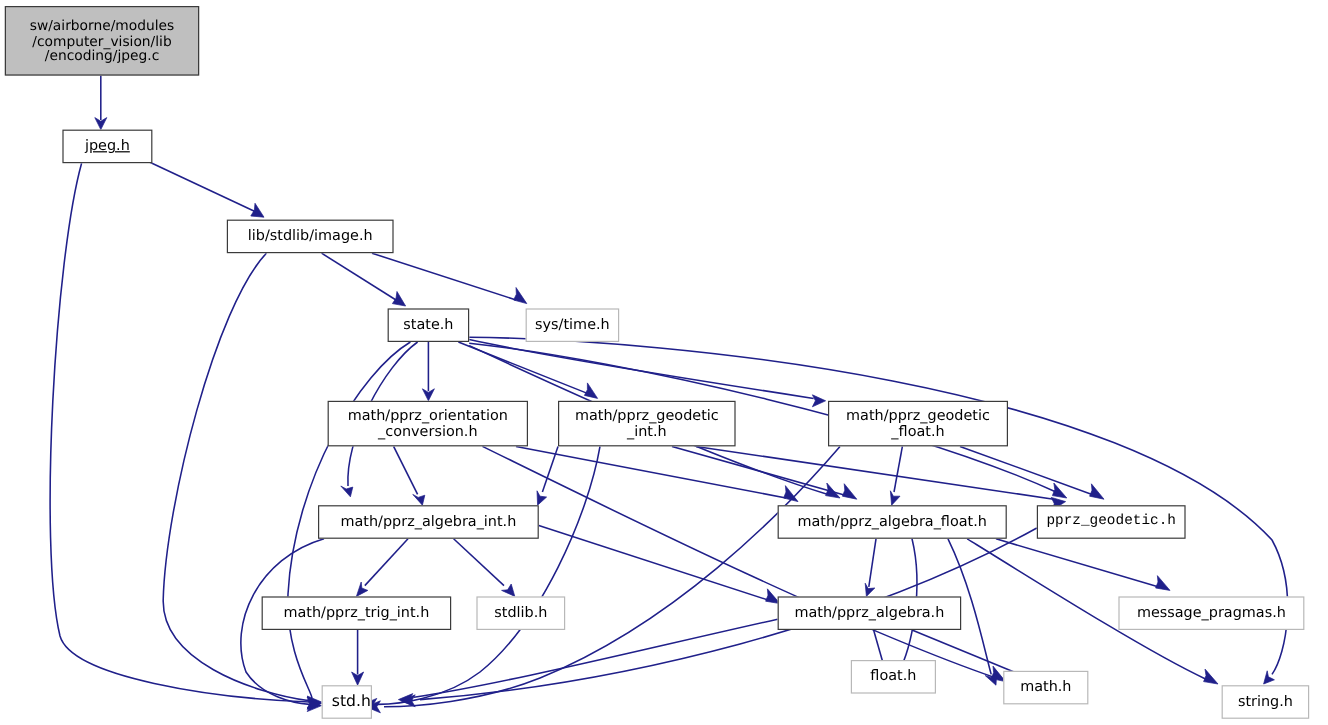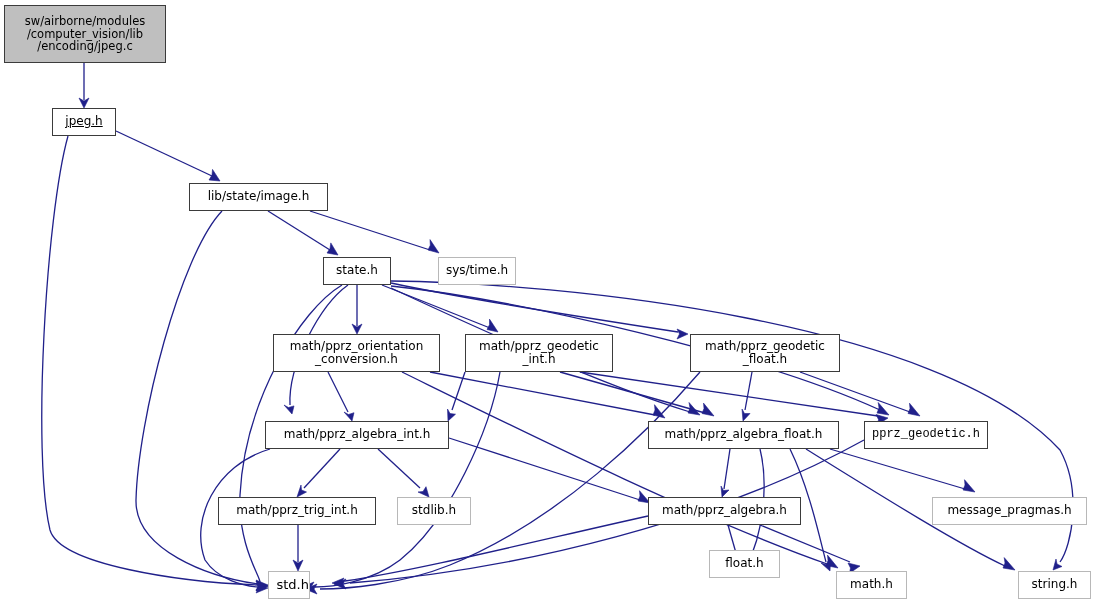--- a/index.html
+++ b/index.html
@@ -215,35 +215,35 @@
       </g>
       <g>
         <path class="edge-path" d="M 864,440 C 720,520 520,570 350,583"></path>
         <path class="edge-head" d="M 334,584 l 12,-5 l -3,5 l 3,5 Z"></path>
       </g>
     </svg>
   <div id="node-layer">
       <div class="node root" style="left: 4px; top: 5px; width: 162px; height: 58px; font-size: 11.5px;"><span class="node-label">sw/airborne/modules
 /computer_vision/lib
 /encoding/jpeg.c</span></div>
-      <div class="node strong" style="left: 52px; top: 108px; width: 64px; height: 28px; font-size: 12px; text-decoration: underline;"><span class="node-label">jpeg.h</span></div>
-      <div class="node strong" style="left: 189px; top: 183px; width: 139px; height: 28px; font-size: 12px;"><span class="node-label">lib/state/image.h</span></div>
+      <div class="node strong" style="left: 52px; top: 108px; width: 75px; height: 28px; font-size: 12px; text-decoration: underline;"><span class="node-label">jpeg.h</span></div>
+      <div class="node strong" style="left: 189px; top: 183px; width: 139px; height: 28px; font-size: 12px;"><span class="node-label">lib/stdlib/image.h</span></div>
       <div class="node strong" style="left: 323px; top: 257px; width: 68px; height: 28px; font-size: 12px;"><span class="node-label">state.h</span></div>
       <div class="node light" style="left: 438px; top: 257px; width: 78px; height: 28px; font-size: 12px;"><span class="node-label">sys/time.h</span></div>
       <div class="node strong" style="left: 273px; top: 334px; width: 167px; height: 38px; font-size: 12px;"><span class="node-label">math/pprz_orientation
 _conversion.h</span></div>
       <div class="node strong" style="left: 465px; top: 334px; width: 148px; height: 38px; font-size: 12px;"><span class="node-label">math/pprz_geodetic
 _int.h</span></div>
       <div class="node strong" style="left: 690px; top: 334px; width: 150px; height: 38px; font-size: 12px;"><span class="node-label">math/pprz_geodetic
 _float.h</span></div>
       <div class="node strong" style="left: 265px; top: 421px; width: 184px; height: 28px; font-size: 12px;"><span class="node-label">math/pprz_algebra_int.h</span></div>
       <div class="node strong" style="left: 648px; top: 421px; width: 191px; height: 28px; font-size: 12px;"><span class="node-label">math/pprz_algebra_float.h</span></div>
       <div class="node strong" style="left: 864px; top: 421px; width: 124px; height: 28px; font-size: 12px; font-family: Liberation Mono, monospace;"><span class="node-label">pprz_geodetic.h</span></div>
       <div class="node strong" style="left: 218px; top: 497px; width: 158px; height: 28px; font-size: 12px;"><span class="node-label">math/pprz_trig_int.h</span></div>
       <div class="node light" style="left: 397px; top: 497px; width: 74px; height: 28px; font-size: 12px;"><span class="node-label">stdlib.h</span></div>
       <div class="node strong" style="left: 648px; top: 497px; width: 153px; height: 28px; font-size: 12px;"><span class="node-label">math/pprz_algebra.h</span></div>
       <div class="node light" style="left: 932px; top: 497px; width: 155px; height: 28px; font-size: 12px;"><span class="node-label">message_pragmas.h</span></div>
       <div class="node light" style="left: 268px; top: 571px; width: 42px; height: 28px; font-size: 13px; text-align: right;"><span class="node-label">std.h</span></div>
       <div class="node light" style="left: 709px; top: 550px; width: 71px; height: 28px; font-size: 12px;"><span class="node-label">float.h</span></div>
-      <div class="node light" style="left: 836px; top: 571px; width: 71px; height: 28px; font-size: 12px;"><span class="node-label">math.h</span></div>
+      <div class="node light" style="left: 836px; top: 559px; width: 71px; height: 28px; font-size: 12px;"><span class="node-label">math.h</span></div>
       <div class="node light" style="left: 1018px; top: 571px; width: 73px; height: 28px; font-size: 12px;"><span class="node-label">string.h</span></div>
     </div>
 </div>
 
 </body></html>

